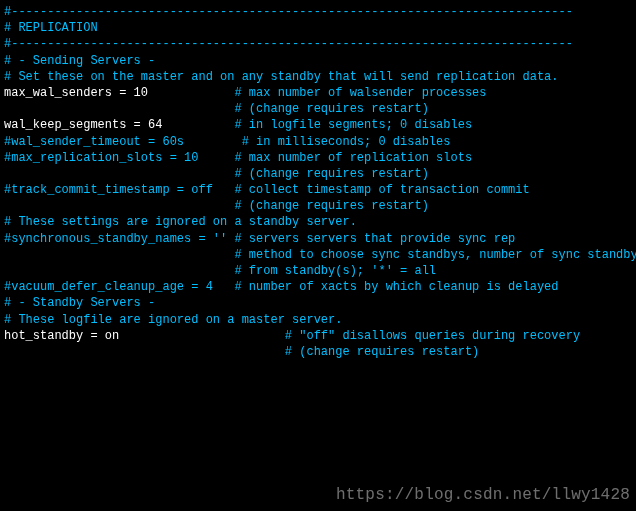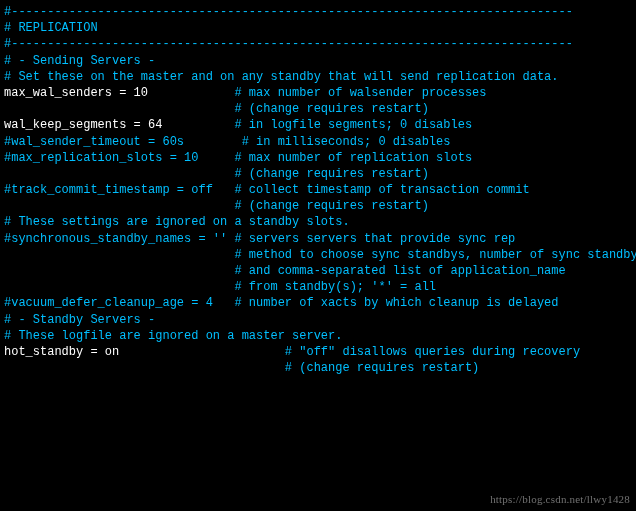--- a/index.html
+++ b/index.html
@@ -25,22 +25,22 @@
   }
   .cy {
     color: #00bfff;
     font-family: Liberation Mono, monospace;
   }
   .watermark {
     position: absolute;
     right: 6px;
     bottom: 4px;
     color: rgba(220,220,220,0.5);
-    font-family: Liberation Serif, serif;
-    font-size: 11px;
+    font-family: Liberation Mono, monospace;
+    font-size: 16px;
     letter-spacing: 0.2px;
   }
 </style>
 </head>
 <body>
 
 <div>
 <div class="line">#------------------------------------------------------------------------------</div>
 <div class="line"># REPLICATION</div>
 <div class="line">#------------------------------------------------------------------------------</div>
@@ -54,25 +54,24 @@
 <div class="line"><span class="wh">wal_keep_segments = 64</span><span class="cy">          # in logfile segments; 0 disables</span></div>
 <div class="line">#wal_sender_timeout = 60s        # in milliseconds; 0 disables</div>
 <div class="line"></div>
 <div class="line">#max_replication_slots = 10     # max number of replication slots</div>
 <div class="line">                                # (change requires restart)</div>
 <div class="line">#track_commit_timestamp = off   # collect timestamp of transaction commit</div>
 <div class="line">                                # (change requires restart)</div>
 <div class="line"></div>
 <div class="line"></div>
 <div class="line"></div>
-<div class="line"># These settings are ignored on a standby slots.</div>
+<div class="line"># These settings are ignored on a standby server.</div>
 <div class="line"></div>
 <div class="line">#synchronous_standby_names = '' # servers servers that provide sync rep</div>
 <div class="line">                                # method to choose sync standbys, number of sync standbys,</div>
-<div class="line">                                # and comma-separated list of application_name</div>
 <div class="line">                                # from standby(s); '*' = all</div>
 <div class="line">#vacuum_defer_cleanup_age = 4   # number of xacts by which cleanup is delayed</div>
 <div class="line"></div>
 <div class="line"># - Standby Servers -</div>
 <div class="line"></div>
 <div class="line"># These logfile are ignored on a master server.</div>
 <div class="line"></div>
 <div class="line"><span class="wh">hot_standby = on</span><span class="cy">                       # "off" disallows queries during recovery</span></div>
 <div class="line">                                       # (change requires restart)</div>
 </div>

